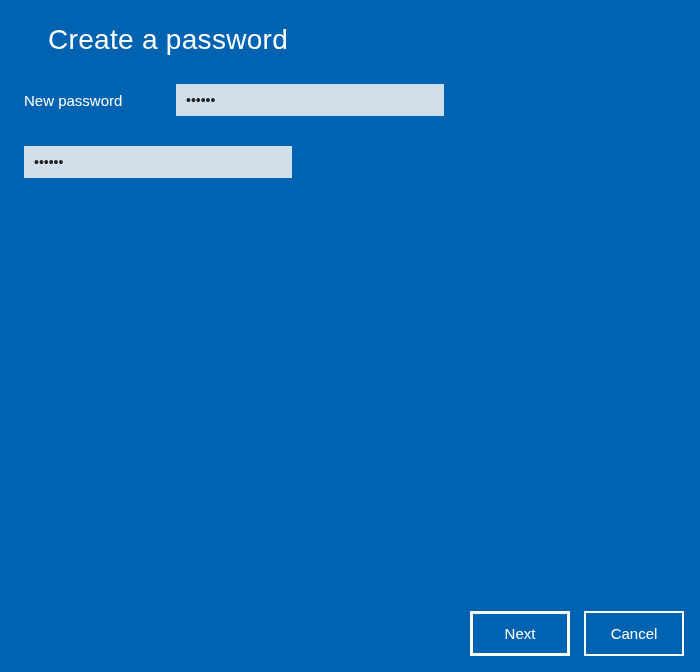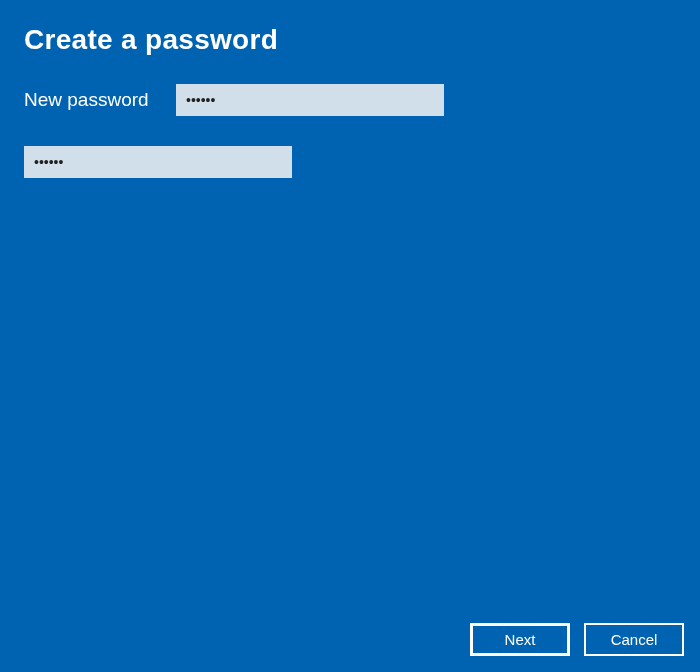--- a/index.html
+++ b/index.html
@@ -14,35 +14,36 @@
       font-family: "Segoe UI", -apple-system, sans-serif;
       color: #ffffff;
       position: relative;
       overflow: hidden;
     }
     .content {
       padding: 24px 24px 0 24px;
     }
     .page-title {
       font-size: 28px;
-      font-weight: 700;
+      font-weight: 400;
       margin-bottom: 28px;
       letter-spacing: 0.3px;
+      margin-left: 24px;
     }
     .form-row {
       display: flex;
       align-items: center;
       margin-bottom: 30px;
     }
     .form-row:last-child {
       margin-bottom: 0;
     }
     .field-label {
       width: 152px;
-      font-size: 19px;
+      font-size: 15px;
       font-weight: 400;
       flex-shrink: 0;
     }
     .text-input {
       width: 268px;
       height: 32px;
       background-color: #D0DFEA;
       border: none;
       padding: 0 10px;
       font-size: 14px;
@@ -52,21 +53,21 @@
     }
     .button-bar {
       position: absolute;
       bottom: 16px;
       right: 16px;
       display: flex;
       gap: 14px;
     }
     .btn {
       min-width: 100px;
-      height: 33px;
+      height: 45px;
       background: transparent;
       border: 2px solid #ffffff;
       color: #ffffff;
       font-size: 15px;
       font-family: "Segoe UI", -apple-system, sans-serif;
       cursor: pointer;
       padding: 0 18px;
     }
     .btn-primary {
       border-width: 3px;

